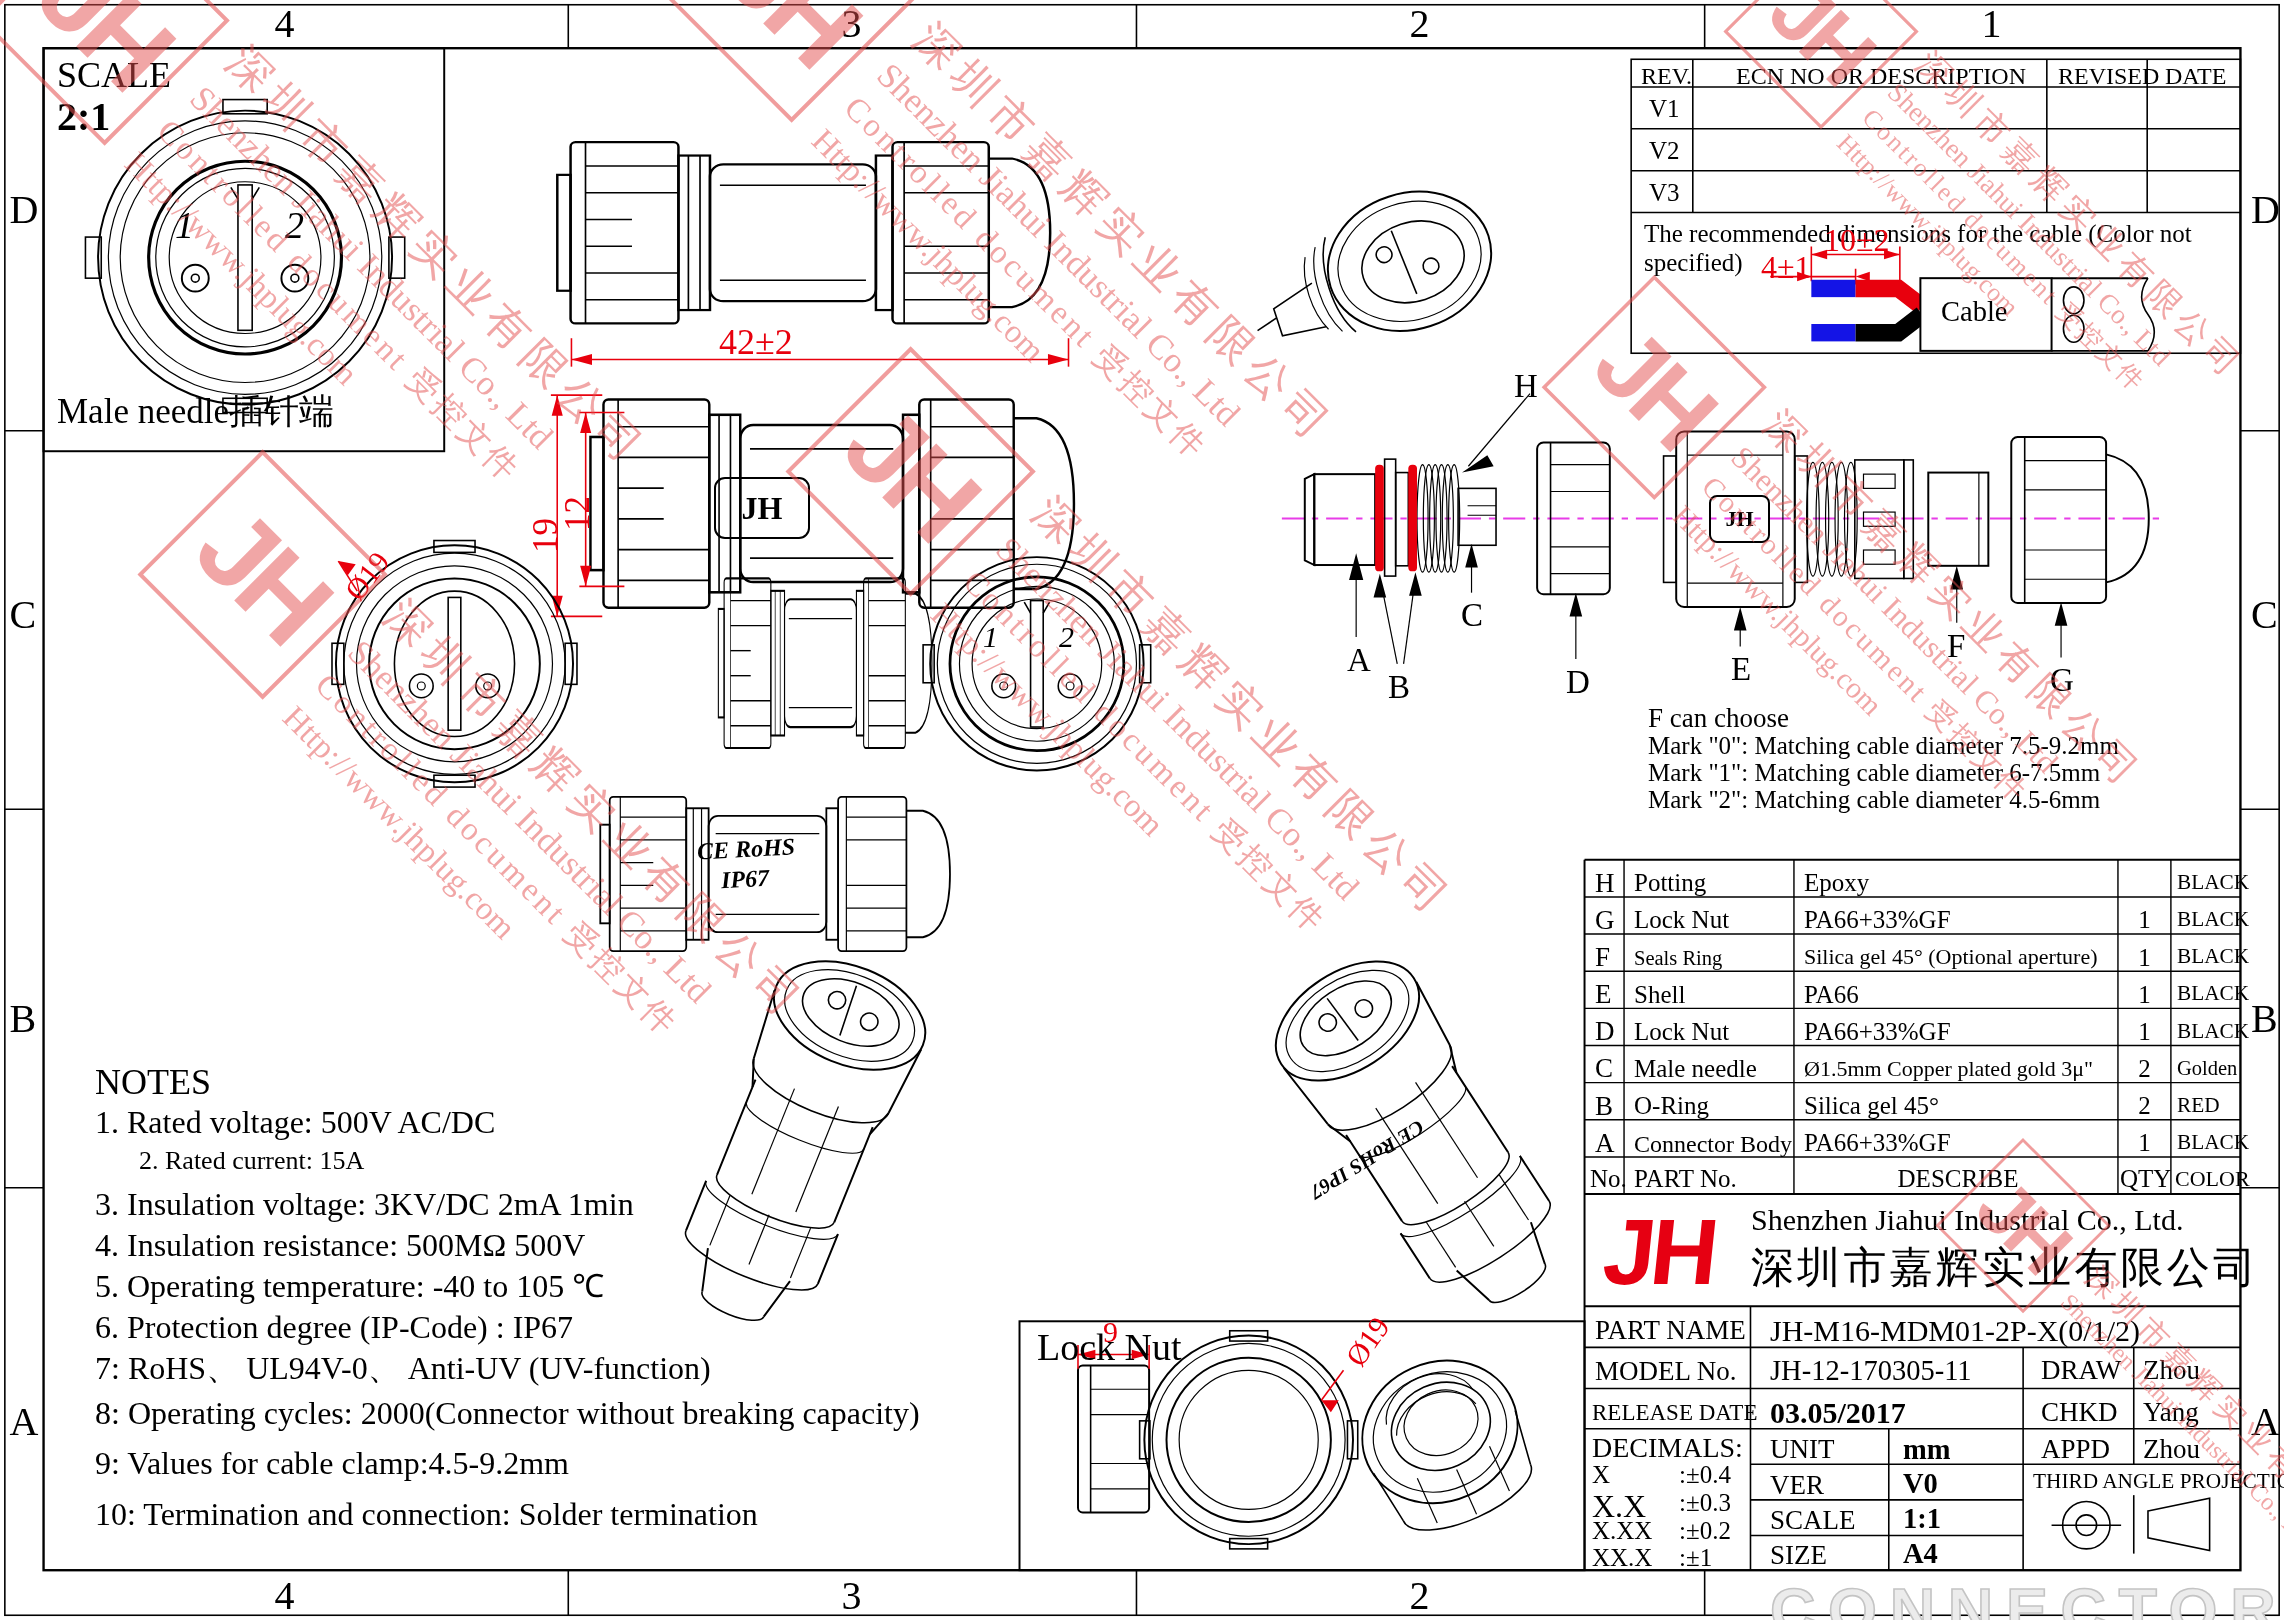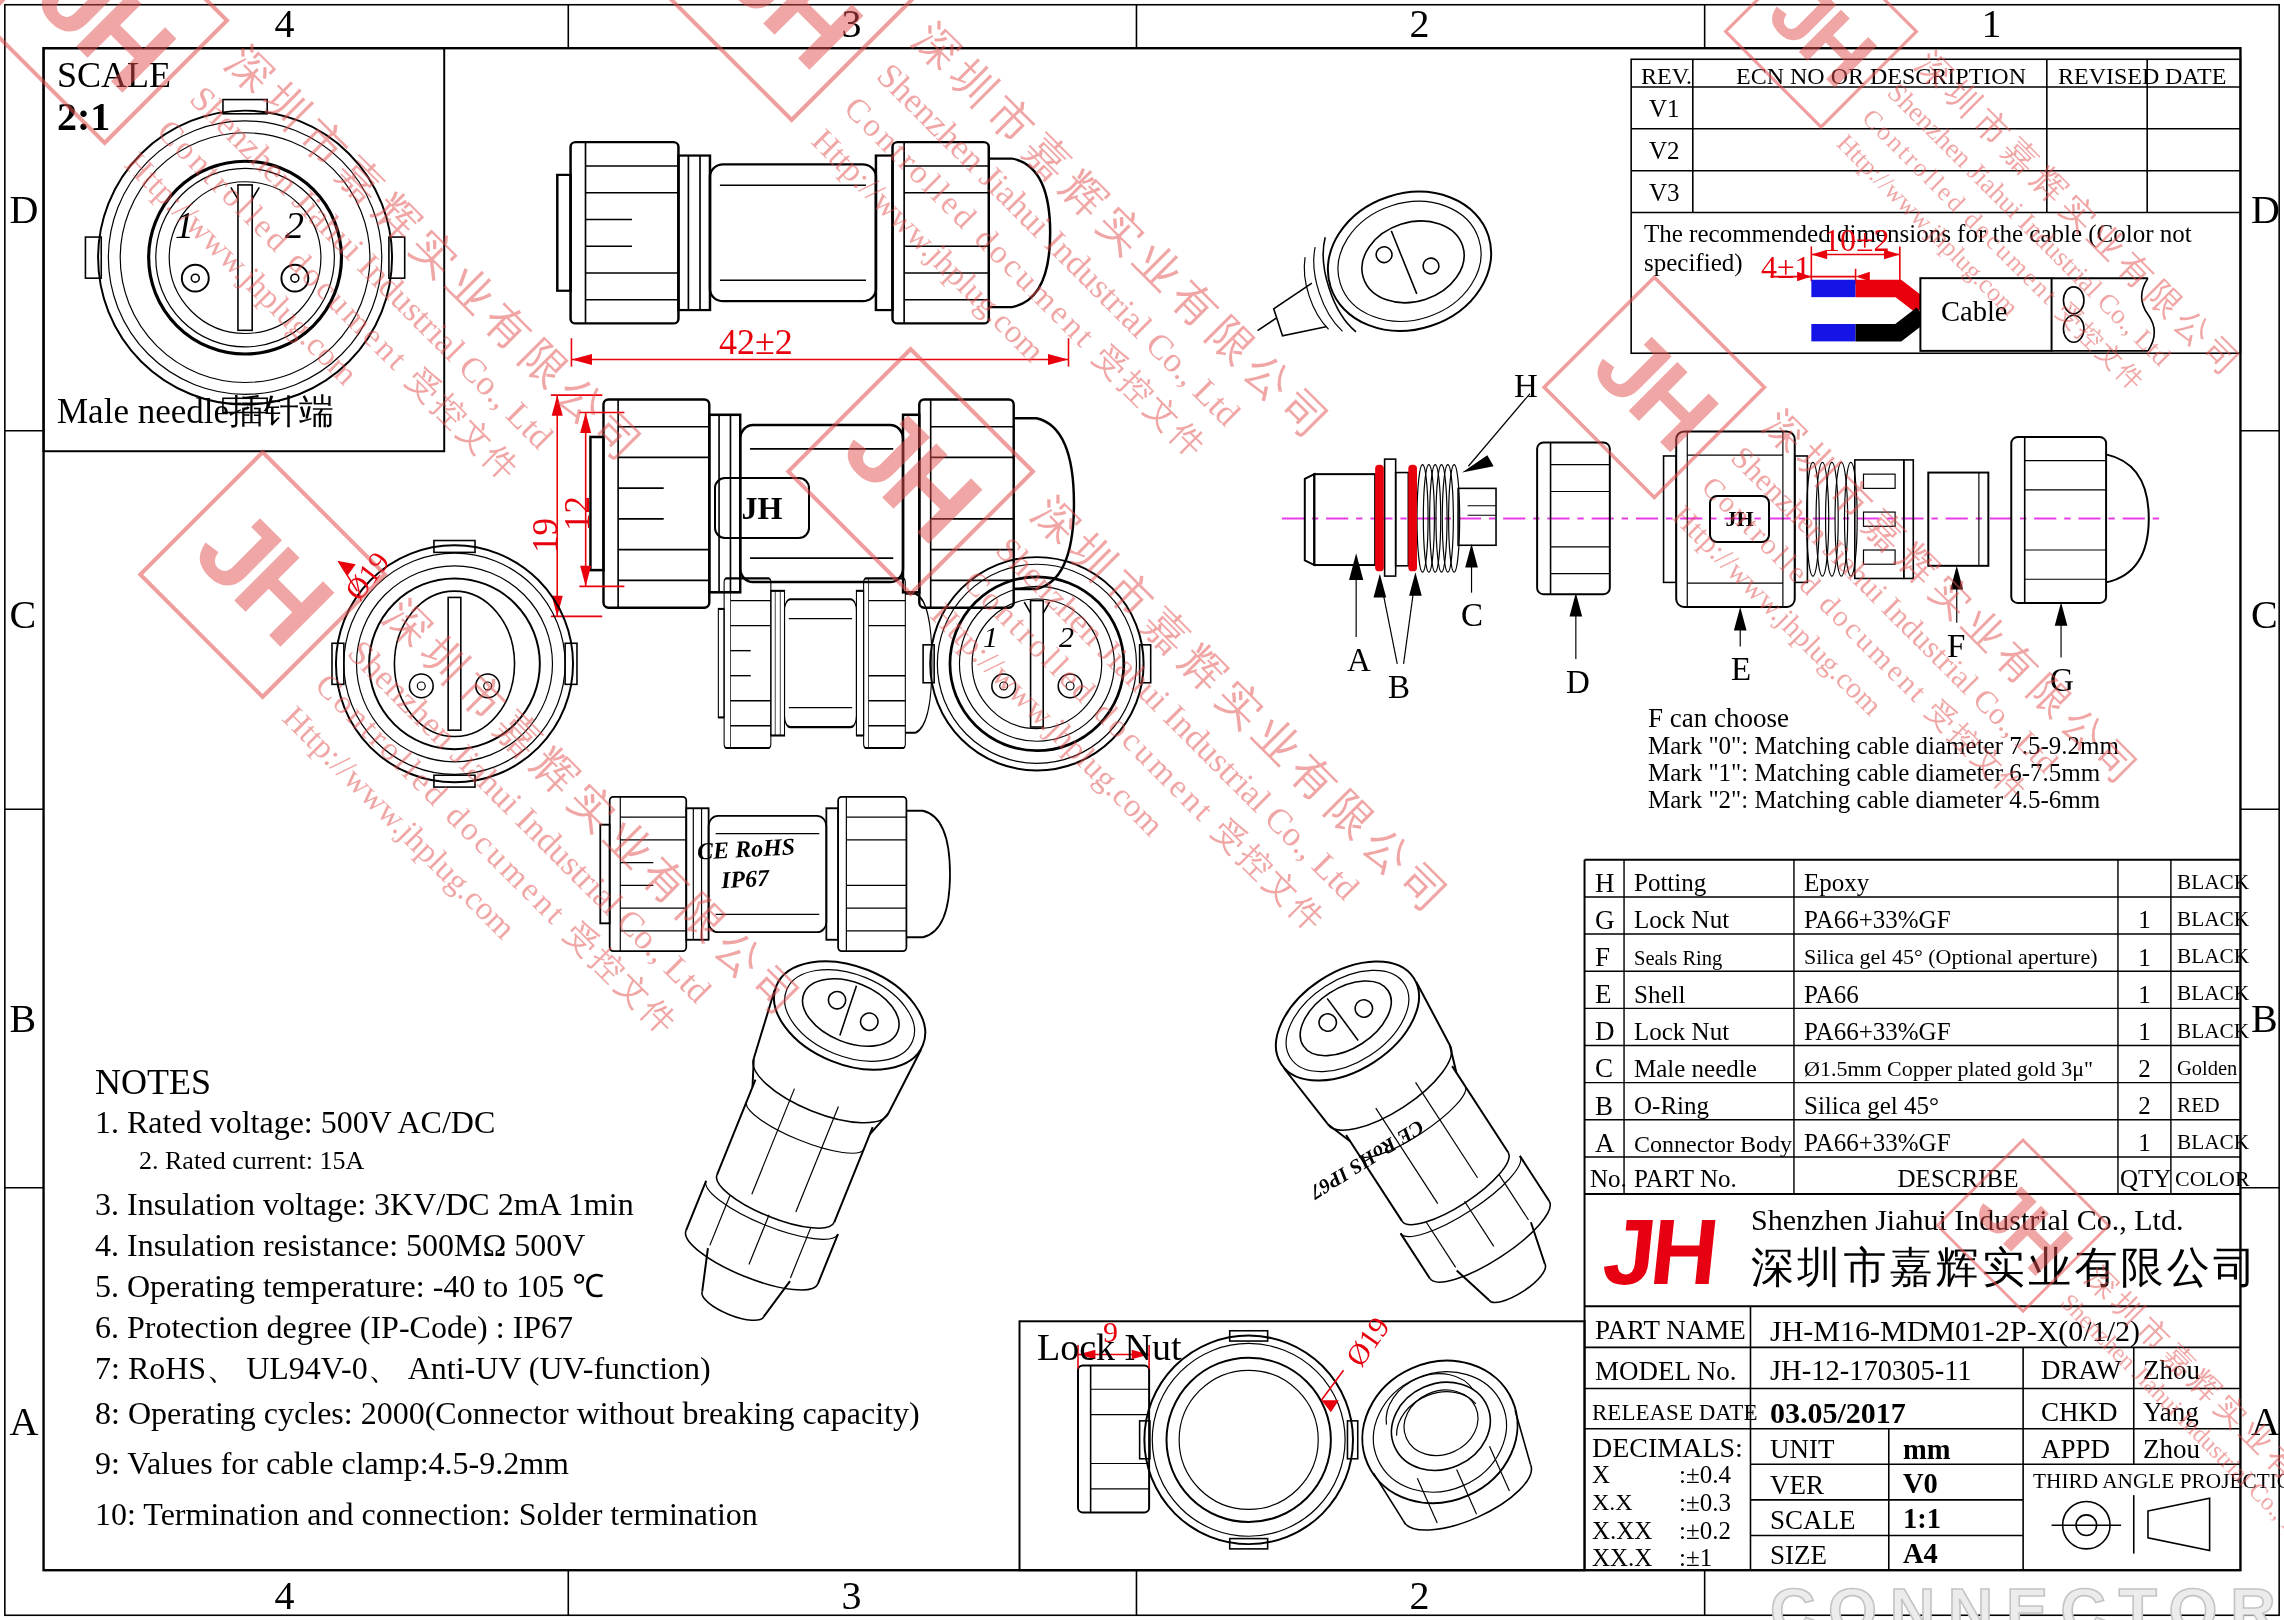--- a/index.html
+++ b/index.html
@@ -463,21 +463,21 @@
     <div class="t" style="left:1770px;top:1355px;font-size:28.5px;">JH-12-170305-11</div>
     <div class="t" style="left:2041px;top:1355px;font-size:27px;">DRAW</div>
     <div class="t" style="left:2143px;top:1355px;font-size:27px;">Zhou</div>
     <div class="t" style="left:1592px;top:1400px;font-size:23px;">RELEASE DATE</div>
     <div class="t b" style="left:1770px;top:1396px;font-size:30px;">03.05/2017</div>
     <div class="t" style="left:2041px;top:1397px;font-size:27px;">CHKD</div>
     <div class="t" style="left:2143px;top:1397px;font-size:27px;">Yang</div>
     <div class="t" style="left:1592px;top:1432px;font-size:28px;">DECIMALS:</div>
     <div class="t" style="left:1592px;top:1461px;font-size:25px;">X</div>
     <div class="t" style="left:1679px;top:1461px;font-size:25px;">:±0.4</div>
-    <div class="t" style="left:1592px;top:1489px;font-size:24px;">X.X</div>
+    <div class="t" style="left:1592px;top:1489px;font-size:32px;">X.X</div>
     <div class="t" style="left:1679px;top:1489px;font-size:25px;">:±0.3</div>
     <div class="t" style="left:1592px;top:1517px;font-size:25px;">X.XX</div>
     <div class="t" style="left:1679px;top:1517px;font-size:25px;">:±0.2</div>
     <div class="t" style="left:1592px;top:1544px;font-size:25px;">XX.X</div>
     <div class="t" style="left:1679px;top:1544px;font-size:25px;">:±1</div>
     <div class="t" style="left:1770px;top:1434px;font-size:27px;">UNIT</div>
     <div class="t b" style="left:1903px;top:1434px;font-size:28.5px;">mm</div>
     <div class="t" style="left:2041px;top:1434px;font-size:27px;">APPD</div>
     <div class="t" style="left:2143px;top:1434px;font-size:27px;">Zhou</div>
     <div class="t" style="left:1770px;top:1470px;font-size:27px;">VER</div>

